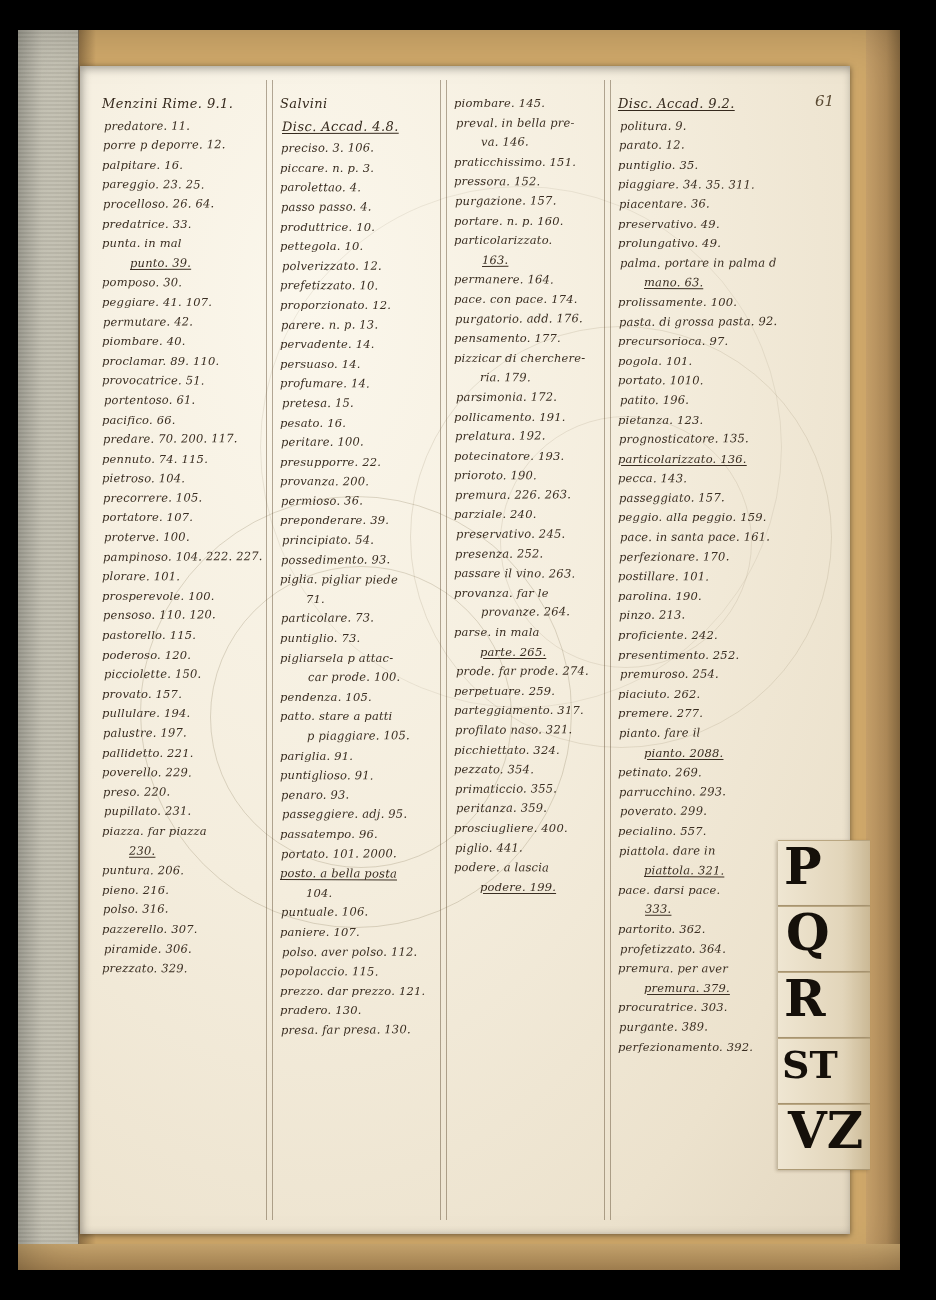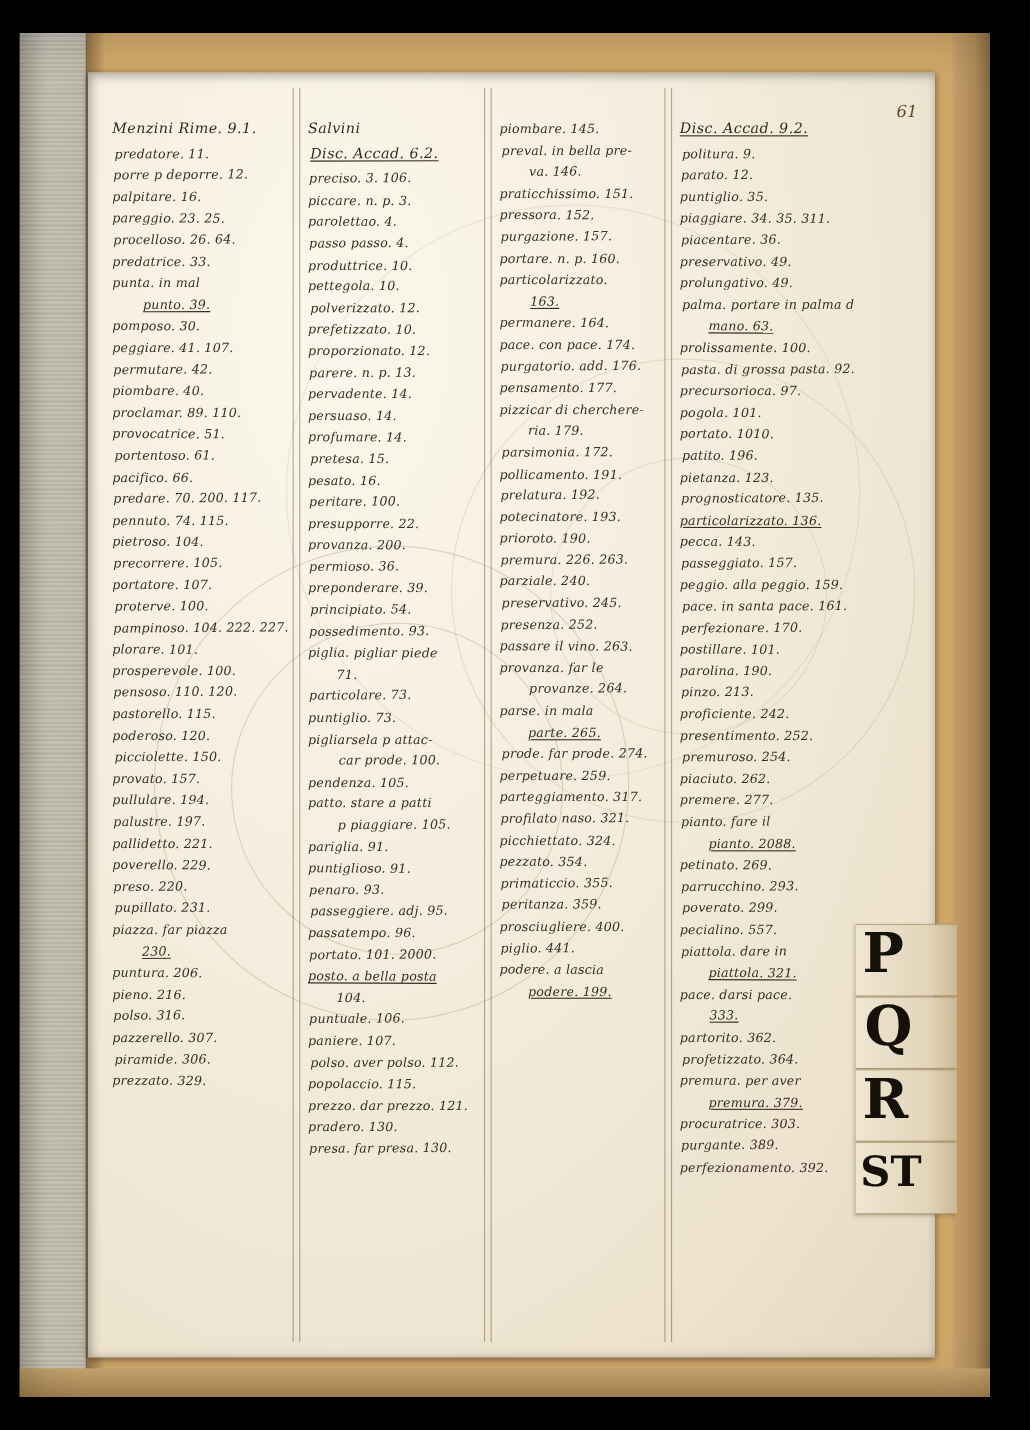--- a/index.html
+++ b/index.html
@@ -108,21 +108,21 @@
     top: 26px;
     font-family: "DejaVu Serif", serif;
     font-size: 15px;
     color: #5a4a33;
     font-style: italic;
   }
 
   
   .col {
     position: absolute;
-    top: 42px;
+    top: 28px;
     color: #3a2e22;
     font-family: "DejaVu Serif", serif;
     font-style: italic;
     font-size: 11.5px;
     line-height: 19.6px;
     letter-spacing: 0.2px;
   }
   .c1 { left: 22px;  width: 160px; }
   .c2 { left: 200px; width: 155px; }
   .c3 { left: 374px; width: 146px; }
@@ -257,21 +257,21 @@
         <div class="ln">puntura. 206.</div>
         <div class="ln">pieno. 216.</div>
         <div class="ln">polso. 316.</div>
         <div class="ln">pazzerello. 307.</div>
         <div class="ln">piramide. 306.</div>
         <div class="ln">prezzato. 329.</div>
       </div>
 
       <div class="col c2">
         <div class="ln hdr">Salvini</div>
-        <div class="ln hdr ul">Disc. Accad. 6.2.</div>
+        <div class="ln hdr ul">Disc. Accad. 4.8.</div>
         <div class="ln">preciso. 3. 106.</div>
         <div class="ln">piccare. n. p. 3.</div>
         <div class="ln">parolettao. 4.</div>
         <div class="ln">passo passo. 4.</div>
         <div class="ln">produttrice. 10.</div>
         <div class="ln">pettegola. 10.</div>
         <div class="ln">polverizzato. 12.</div>
         <div class="ln">prefetizzato. 10.</div>
         <div class="ln">proporzionato. 12.</div>
         <div class="ln">parere. n. p. 13.</div>
@@ -417,18 +417,21 @@
       </div>
       <div class="tab t2">
         <span>Q</span>
       </div>
       <div class="tab t3">
         <span>R</span>
       </div>
       <div class="tab t4">
         <span>ST</span>
       </div>
+      <div class="tab t5">
+        <span>VZ</span>
+      </div>
     </div>
 
   </div>
 
   <div class="vig"></div>
 </div>
 
 </body></html>

